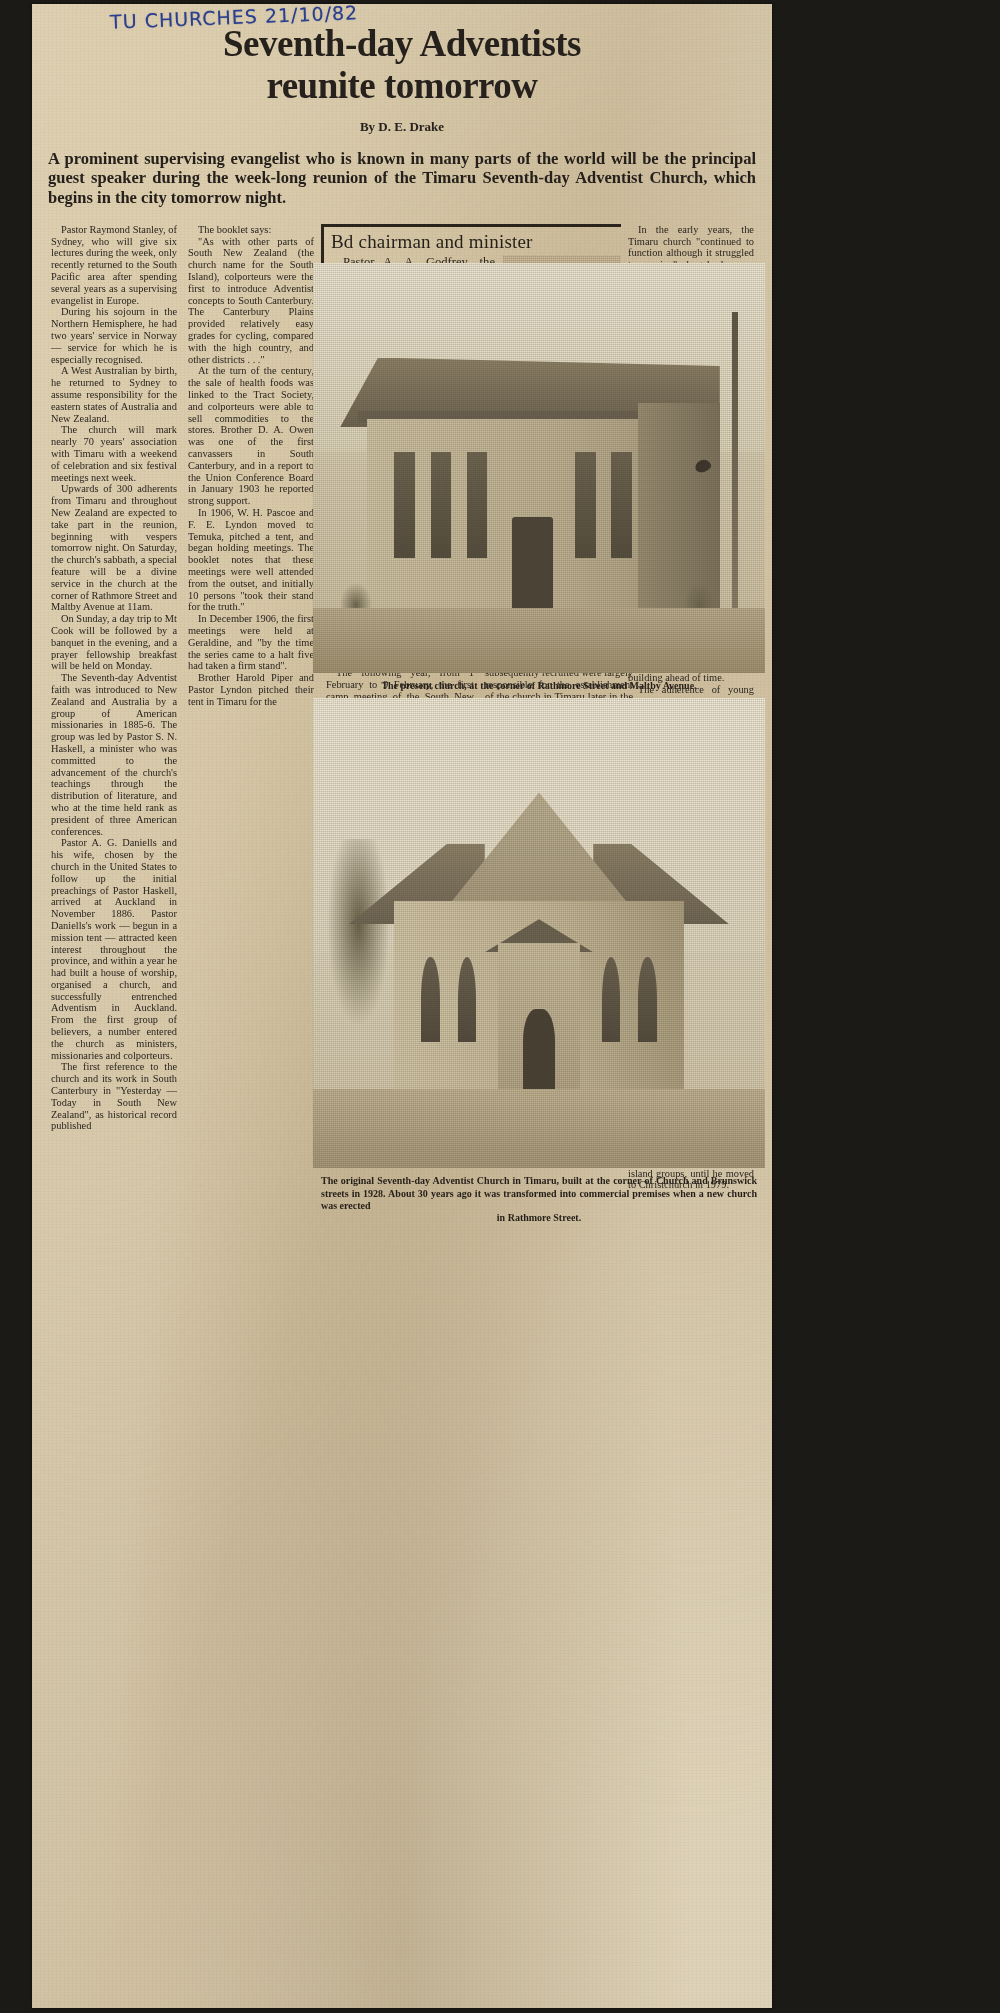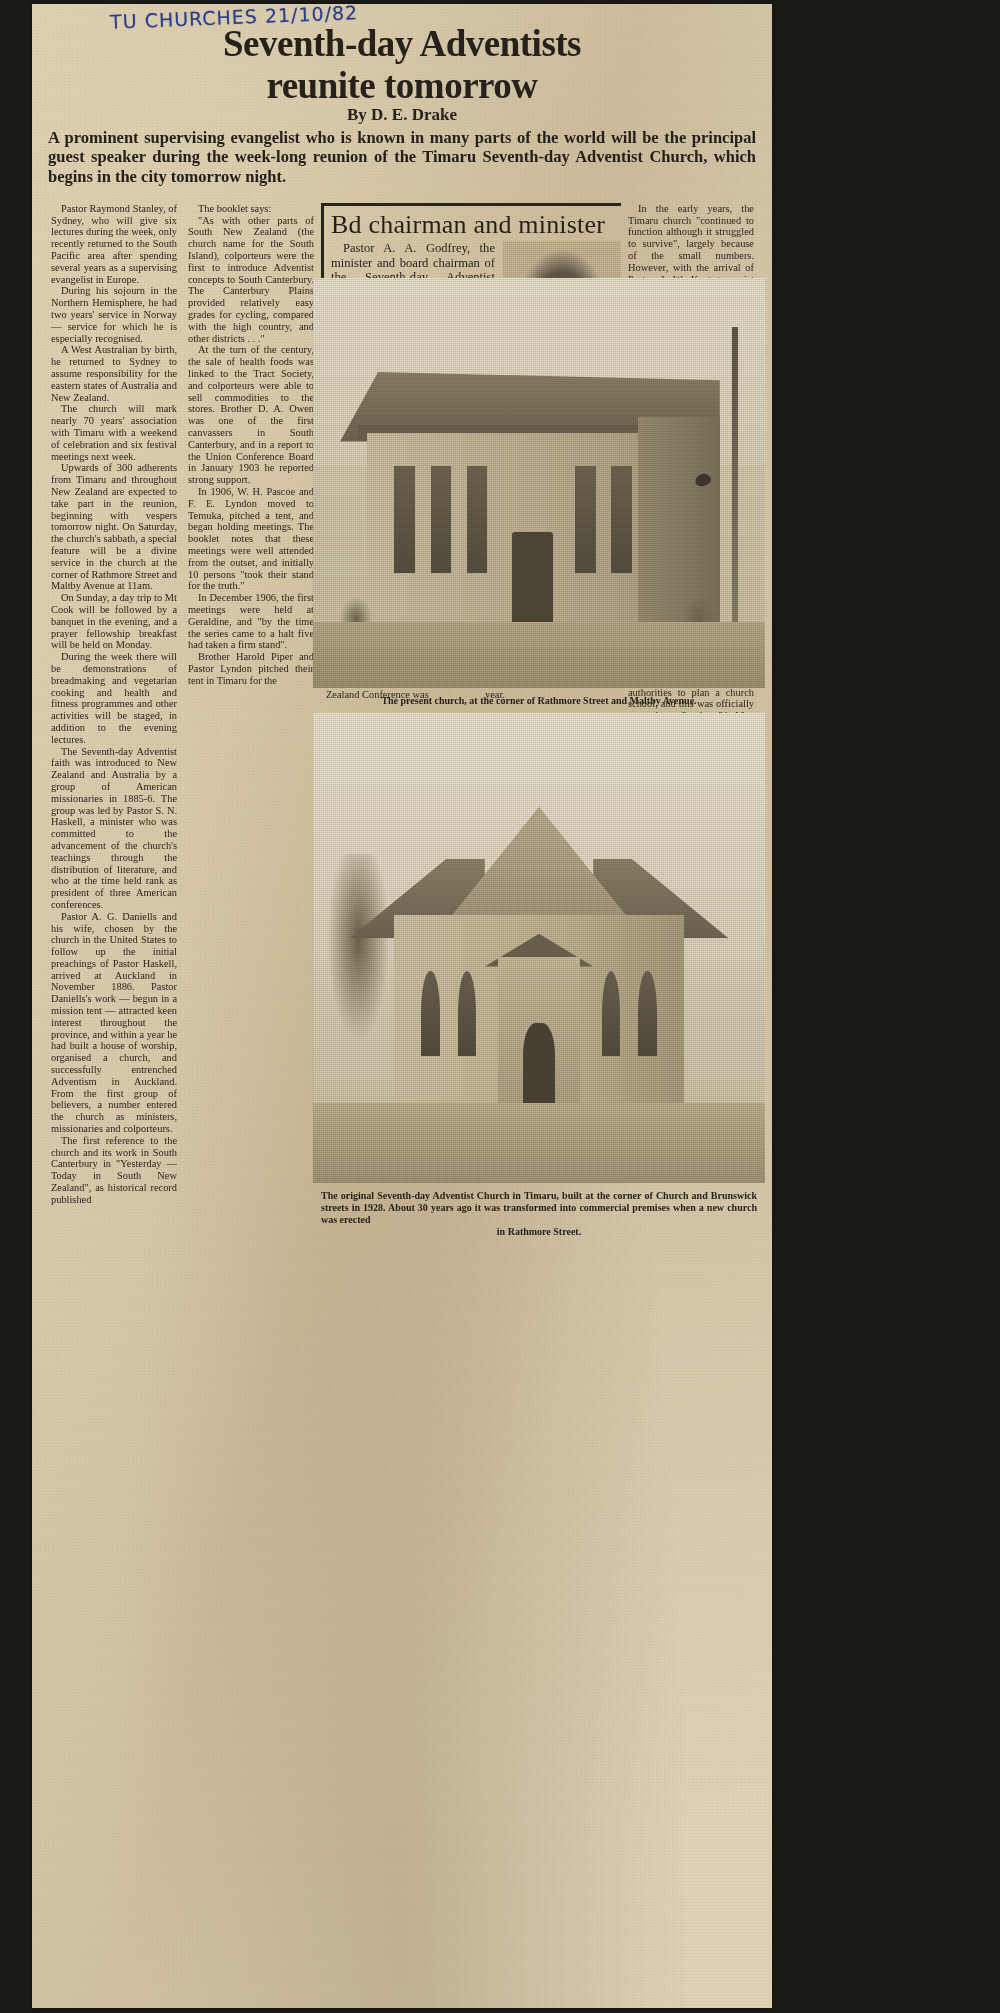--- a/index.html
+++ b/index.html
@@ -54,25 +54,26 @@
     font-size:37px;
     line-height:.98;
     color:#26211c;
     letter-spacing:-.5px;
     margin:0;
     padding:0 6px;
   }
   .headline .l1{display:block;padding-top:22px;}
   .headline .l2{display:block;padding-top:6px;}
   .byline{
-    text-align:center;font-weight:bold;font-size:17px;color:#27221d;
+    text-align:center;font-weight:bold;font-size:13px;color:#27221d;
+    margin-top:14px;
   }
   .standfirst{
     font-weight:bold;font-size:16.5px;line-height:1.20;color:#25201b;
-    text-align:justify;margin-top:3px;padding:0 2px;
+    text-align:justify;margin-top:14px;padding:0 2px;
   }
   .rule{height:1px;background:rgba(40,34,28,.0);margin:6px 0 0;}
 
   
   .cols{
     display:flex; gap:0; margin-top:9px; align-items:flex-start;
   }
   .col{
     width:126px;flex:0 0 126px;
     padding:0 5px;
@@ -94,21 +95,21 @@
   
   #feature{
     width:300px;flex:0 0 300px;position:relative;margin:0 2px;
   }
   .boxframe{
     border-left:3px solid #2b241c;
     border-top:3px solid #2b241c;
     padding:3px 0 0 7px;
   }
   .boxhead{
-    font-size:26px;font-weight:normal;color:#241f19;
+    font-size:19px;font-weight:normal;color:#241f19;
     letter-spacing:.2px;line-height:1.05;margin:2px 0 3px;
     font-family:"Liberation Serif", serif;
   }
   .boxbody{display:flex;gap:8px;}
   .boxtext{flex:1 1 auto;}
   .boxtext p{
     font-size:12.6px;line-height:1.16;text-align:justify;color:#29241e;
     margin:0;text-indent:12px;
   }
   
@@ -242,21 +243,20 @@
 
     <div class="cols">
 
       <div class="col">
         <p class="first">Pastor Raymond Stanley, of Sydney, who will give six lectures during the week, only recently returned to the South Pacific area after spending several years as a supervising evangelist in Europe.</p>
         <p>During his sojourn in the Northern Hemisphere, he had two years' service in Norway — service for which he is especially recognised.</p>
         <p>A West Australian by birth, he returned to Sydney to assume responsibility for the eastern states of Australia and New Zealand.</p>
         <p>The church will mark nearly 70 years' association with Timaru with a weekend of celebration and six festival meetings next week.</p>
         <p>Upwards of 300 adherents from Timaru and throughout New Zealand are expected to take part in the reunion, beginning with vespers tomorrow night. On Saturday, the church's sabbath, a special feature will be a divine service in the church at the corner of Rathmore Street and Maltby Avenue at 11am.</p>
         <p>On Sunday, a day trip to Mt Cook will be followed by a banquet in the evening, and a prayer fellowship breakfast will be held on Monday.</p>
-        <p>During the week there will be demonstrations of breadmaking and vegetarian cooking and health and fitness programmes and other activities will be staged, in addition to the evening lectures.</p>
         <p>The Seventh-day Adventist faith was introduced to New Zealand and Australia by a group of American missionaries in 1885-6. The group was led by Pastor S. N. Haskell, a minister who was committed to the advancement of the church's teachings through the distribution of literature, and who at the time held rank as president of three American conferences.</p>
         <p>Pastor A. G. Daniells and his wife, chosen by the church in the United States to follow up the initial preachings of Pastor Haskell, arrived at Auckland in November 1886. Pastor Daniells's work — begun in a mission tent — attracted keen interest throughout the province, and within a year he had built a house of worship, organised a church, and successfully entrenched Adventism in Auckland. From the first group of believers, a number entered the church as ministers, missionaries and colporteurs.</p>
         <p>The first reference to the church and its work in South Canterbury in "Yesterday — Today in South New Zealand", as historical record published</p>
       </div>
 
       <div class="col">
         <p>The booklet says:</p>
         <p>"As with other parts of South New Zealand (the church name for the South Island), colporteurs were the first to introduce Adventist concepts to South Canterbury. The Canterbury Plains provided relatively easy grades for cycling, compared with the high country, and other districts . . ."</p>
         <p>At the turn of the century, the sale of health foods was linked to the Tract Society, and colporteurs were able to sell commodities to the stores. Brother D. A. Owen was one of the first canvassers in South Canterbury, and in a report to the Union Conference Board in January 1903 he reported strong support.</p>
         <p>In 1906, W. H. Pascoe and F. E. Lyndon moved to Temuka, pitched a tent, and began holding meetings. The booklet notes that these meetings were well attended from the outset, and initially 10 persons "took their stand for the truth."</p>

